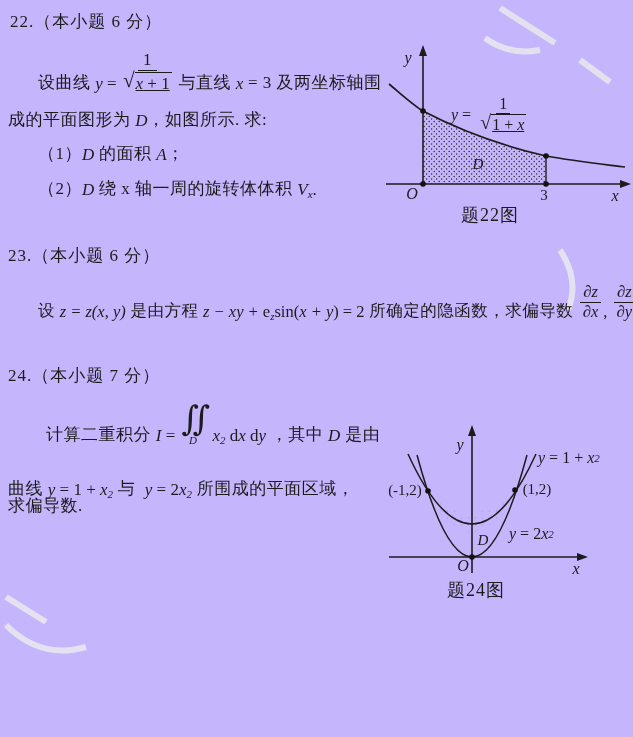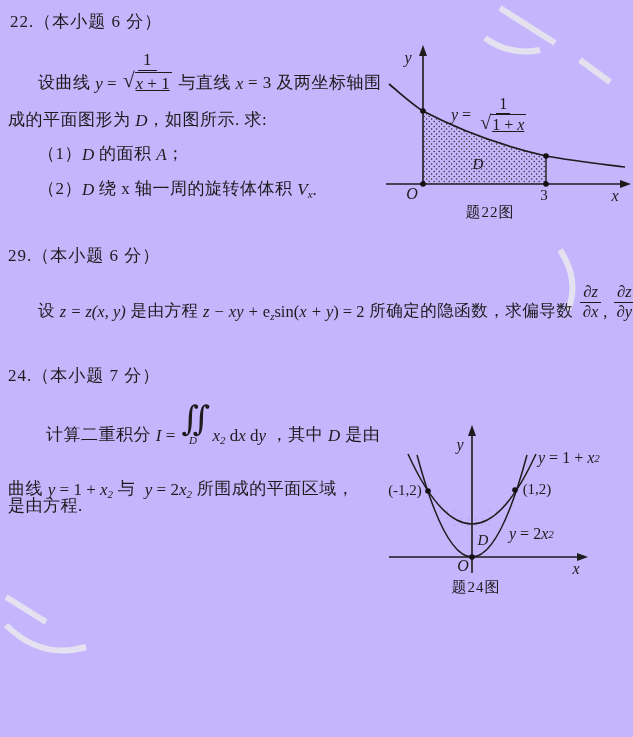--- a/index.html
+++ b/index.html
@@ -25,21 +25,21 @@
   .sqrt .sign{font-style:normal; font-size:1.25em; line-height:0.9; transform:translateY(-1px);}
   .sqrt .rad{border-top:1.3px solid #1c1c1c; padding:1px 2px 0 1px; white-space:pre;text-decoration:underline;}
   
   .dint{display:inline-flex; flex-direction:column; align-items:center; margin:0 2px;}
   .dint .glyph{font-size:34px; line-height:0.85; font-style:normal;}
   .dint .isub{font-size:11px; font-style:italic; margin-top:0px; transform:translateX(-3px);}
   
   .fig{position:absolute;}
   .fig svg{position:absolute; left:0; top:0;}
   .figlabel{position:absolute; display:flex; align-items:center; white-space:pre; font-size:16px;}
-  .caption{position:absolute; text-align:center; font-size:15px; letter-spacing:1px;}
+  .caption{position:absolute; text-align:center; font-size:18px; letter-spacing:1px;}
   .small-frac .num, .small-frac .den{padding:0 3px;}
   .wm{position:absolute; left:0; top:0; pointer-events:none;}
 </style>
 </head>
 <body>
 
 <div class="page">
 
   <svg class="wm" width="633" height="737" viewBox="0 0 633 737">
     <g stroke="#ececec" stroke-width="6" fill="none" opacity="0.8">
@@ -99,37 +99,37 @@
       <text x="161" y="155" font-size="15" text-anchor="middle" fill="#1c1c1c">3</text>
       <text x="95" y="124" font-size="15" font-style="italic" text-anchor="middle" fill="#1c1c1c">D</text>
     </svg>
 
     <div class="figlabel" style="left:68px; top:50px; font-size:16px;">
       <span class="math">y</span><span class="rm"> = </span><span class="frac small-frac"><span class="num rm">1</span><span class="den"><span class="sqrt"><span class="sign">√</span><span class="rad"><span class="rm">1 + </span><span class="math">x</span></span></span></span></span>
     </div>
     <div class="caption cn" style="left:57px; top:158px; width:100px;">题22图</div>
   </div>
 
-  <div class="abs heading cn" style="left:8px; top:244px;">29.（本小题 6 分）</div>
+  <div class="abs heading cn" style="left:8px; top:244px;">23.（本小题 6 分）</div>
 
   <div class="abs line" style="left:38px; top:272px; height:50px; font-size:16.5px;">
     <span class="cn">设 </span><span class="math">z = z(x, y)</span><span class="cn"> 是由方程 </span><span class="math">z − xy + </span><span class="rm">e</span><sup class="s2">z</sup><span class="rm">sin(</span><span class="math">x + y</span><span class="rm">) = 2</span><span class="cn"> 所确定的隐函数，求偏导数 </span><span class="frac small-frac"><span class="num math">∂z</span><span class="den math">∂x</span></span><span class="rm">, </span><span class="frac small-frac"><span class="num math">∂z</span><span class="den math">∂y</span></span>
   </div>
 
   <div class="abs heading cn" style="left:8px; top:364px;">24.（本小题 7 分）</div>
 
   <div class="abs line" style="left:46px; top:390px; height:56px;">
     <span class="cn">计算二重积分 </span><span class="math">I</span><span class="rm"> = </span><span class="dint"><span class="glyph">∬</span><span class="isub">D</span></span><span class="math">x</span><sup class="s2 rm">2</sup><span class="rm"> d</span><span class="math">x</span><span class="rm"> d</span><span class="math">y</span><span class="cn"> ，其中 </span><span class="math">D</span><span class="cn"> 是由</span>
   </div>
 
   <div class="abs line" style="left:8px; top:453px;margin-top:24px;">
     <span class="cn">曲线 </span><span class="math">y</span><span class="rm"> = 1 + </span><span class="math">x</span><sup class="s2 rm">2</sup><span class="cn"> 与  </span><span class="math">y</span><span class="rm"> = 2</span><span class="math">x</span><sup class="s2 rm">2</sup><span class="cn"> 所围成的平面区域，</span>
   </div>
 
-  <div class="abs line cn" style="left:8px; top:494px;">是由方程.</div>
+  <div class="abs line cn" style="left:8px; top:494px;">求偏导数.</div>
 
   <div class="fig" style="left:383px; top:425px; width:250px; height:180px;">
     <svg width="250" height="180" viewBox="0 0 250 180">
       <defs>
         <pattern id="stip24" patternUnits="userSpaceOnUse" width="7" height="7">
           <circle cx="1.5" cy="2" r="0.6" fill="#555"></circle>
         </pattern>
       </defs>
 
       <path opacity="0.35" d="M 45 66 Q 89 150 132 65 Q 89 110 45 66 Z" fill="url(#stip24)" stroke="none"></path>

